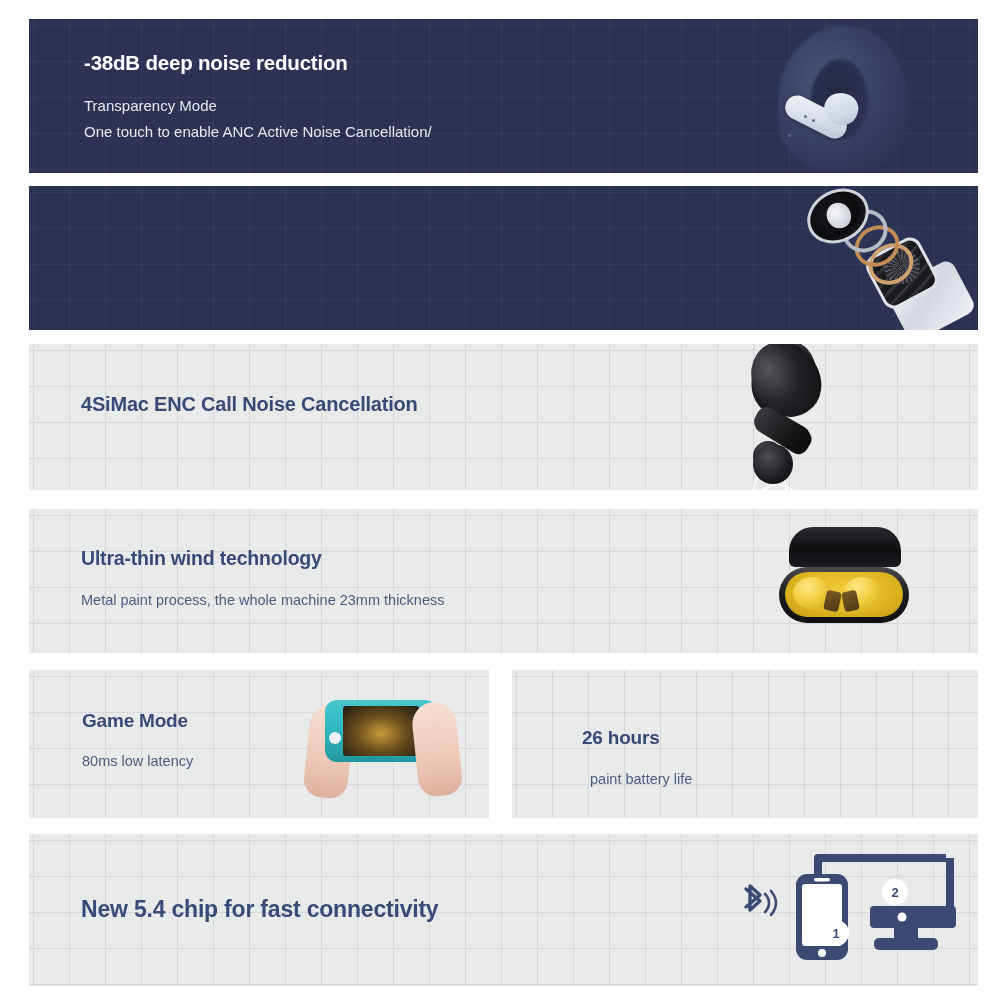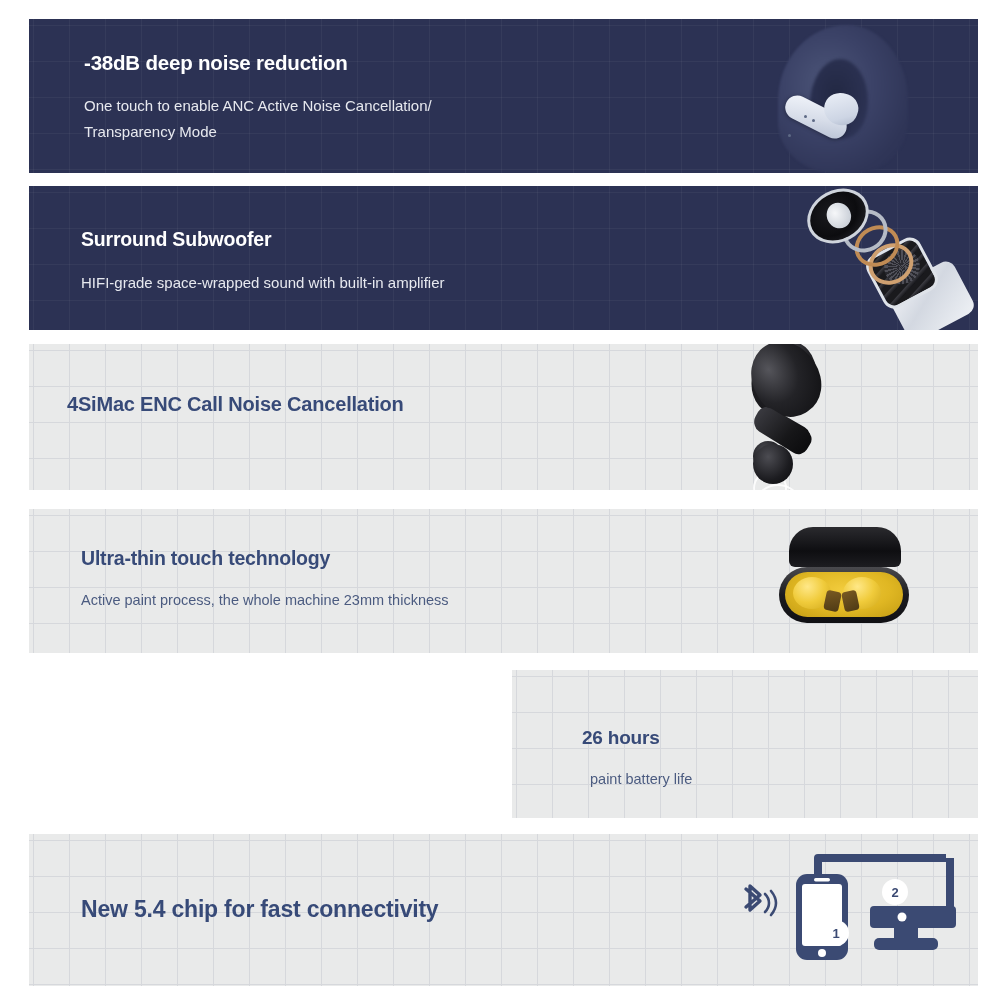--- a/index.html
+++ b/index.html
@@ -69,21 +69,21 @@
   #panel-anc .sub { font-size: 15px; margin-top: 18px; line-height: 26px; }
 
   
   #panel-sub { left: 29px; top: 186px; width: 949px; height: 144px; }
   #panel-sub .text-block { left: 52px; top: 42px; }
   #panel-sub .title { font-size: 19.5px; }
   #panel-sub .sub { font-size: 15px; margin-top: 23px; }
 
   
   #panel-enc { left: 29px; top: 344px; width: 949px; height: 146px; }
-  #panel-enc .text-block { left: 38px; top: 49px; }
+  #panel-enc .text-block { left: 52px; top: 49px; }
   #panel-enc .title { font-size: 20px; }
   #panel-enc .sub { font-size: 14.5px; margin-top: 13px; }
 
   
   #panel-metal { left: 29px; top: 509px; width: 949px; height: 144px; }
   #panel-metal .text-block { left: 52px; top: 38px; }
   #panel-metal .title { font-size: 19.5px; }
   #panel-metal .sub { font-size: 14.5px; margin-top: 22px; }
 
   
@@ -339,44 +339,38 @@
       <div class="earinner"></div>
       <div class="bud"></div>
       <div class="budtip"></div>
       <div class="dot" style="left:66px;top:96px;"></div>
       <div class="dot" style="left:74px;top:100px;"></div>
       <div class="dot" style="left:50px;top:115px;"></div>
     </div>
     <div class="text-block">
       <h2 class="title">-38dB deep noise reduction</h2>
       <p class="sub">
+        <span class="line">Transparency Mode</span>
         <span class="line">One touch to enable ANC Active Noise Cancellation/</span>
-        <span class="line">Transparency Mode</span>
       </p>
     </div>
   </section>
 
   <section class="panel dark" id="panel-sub">
     <div class="art" id="art-driver">
       <div class="base"></div>
       <div class="barrel"></div>
       <div class="mesh"></div>
       <div class="ring r3"></div>
       <div class="ring r2"></div>
       <div class="ring r1"></div>
       <div class="cone">
           <div class="hl"></div>
         </div>
     </div>
-    <div class="text-block">
-      <h2 class="title">Surround Subwoofer</h2>
-      <p class="sub">
-        <span class="line">HIFI-grade space-wrapped sound with built-in amplifier</span>
-      </p>
-    </div>
   </section>
 
   <section class="panel light" id="panel-enc">
     <div class="art" id="art-buds">
       <div class="bb" id="bud-a">
         <div class="body"></div>
         <div class="stem"></div>
         <div class="tip"></div>
         <div class="halo h1"></div>
 
@@ -398,27 +392,43 @@
     <div class="art" id="art-case">
       <div class="bottom"></div>
       <div class="tray"></div>
       <div class="yb l"></div>
       <div class="yb r"></div>
       <div class="nub l"></div>
       <div class="nub r"></div>
       <div class="lid"></div>
     </div>
     <div class="text-block">
-      <h2 class="title">Ultra-thin touch technology</h2>
+      <h2 class="title">Ultra-thin wind technology</h2>
       <p class="sub">
-        <span class="line">Active paint process, the whole machine 23mm thickness</span>
+        <span class="line">Metal paint process, the whole machine 23mm thickness</span>
       </p>
     </div>
   </section>
 
+  <section class="panel light" id="panel-game">
+    <div class="art" id="art-game">
+      <div class="hand l"></div>
+      <div class="console"></div>
+      <div class="screen"></div>
+      <div class="knob" style="left:142px;top:34px;"></div>
+      <div class="knob" style="left:46px;top:58px;"></div>
+      <div class="hand r"></div>
+    </div>
+    <div class="text-block">
+      <h2 class="title">Game Mode</h2>
+      <p class="sub">
+        <span class="line">80ms low latency</span>
+      </p>
+    </div>
+  </section>
 
   <section class="panel light" id="panel-battery">
     <div class="text-block">
       <h2 class="title">26 hours</h2>
       <p class="sub">
         <span class="line">paint battery life</span>
       </p>
     </div>
   </section>
 

